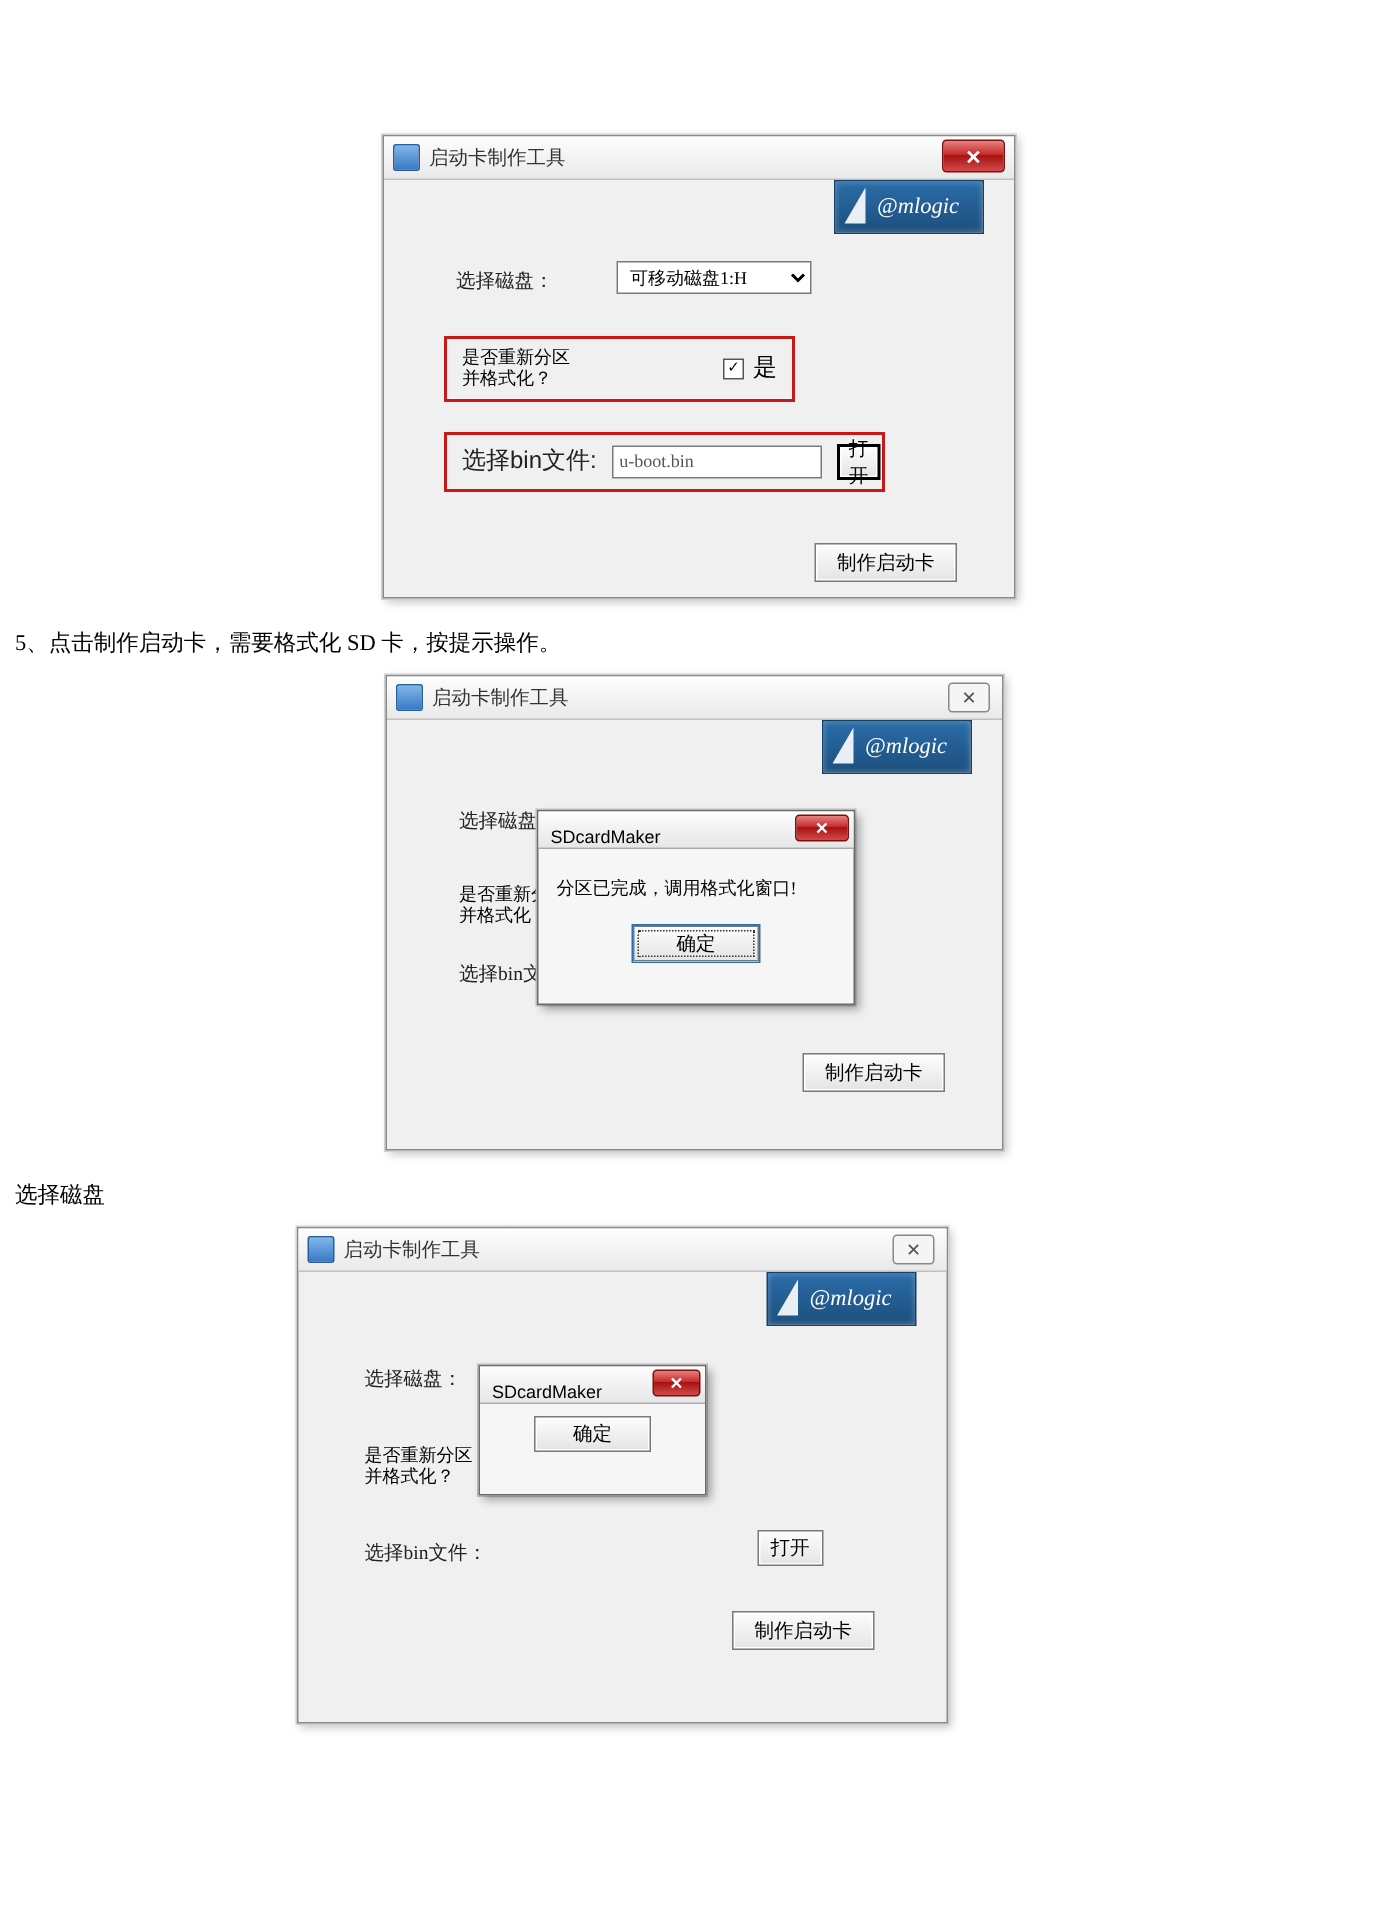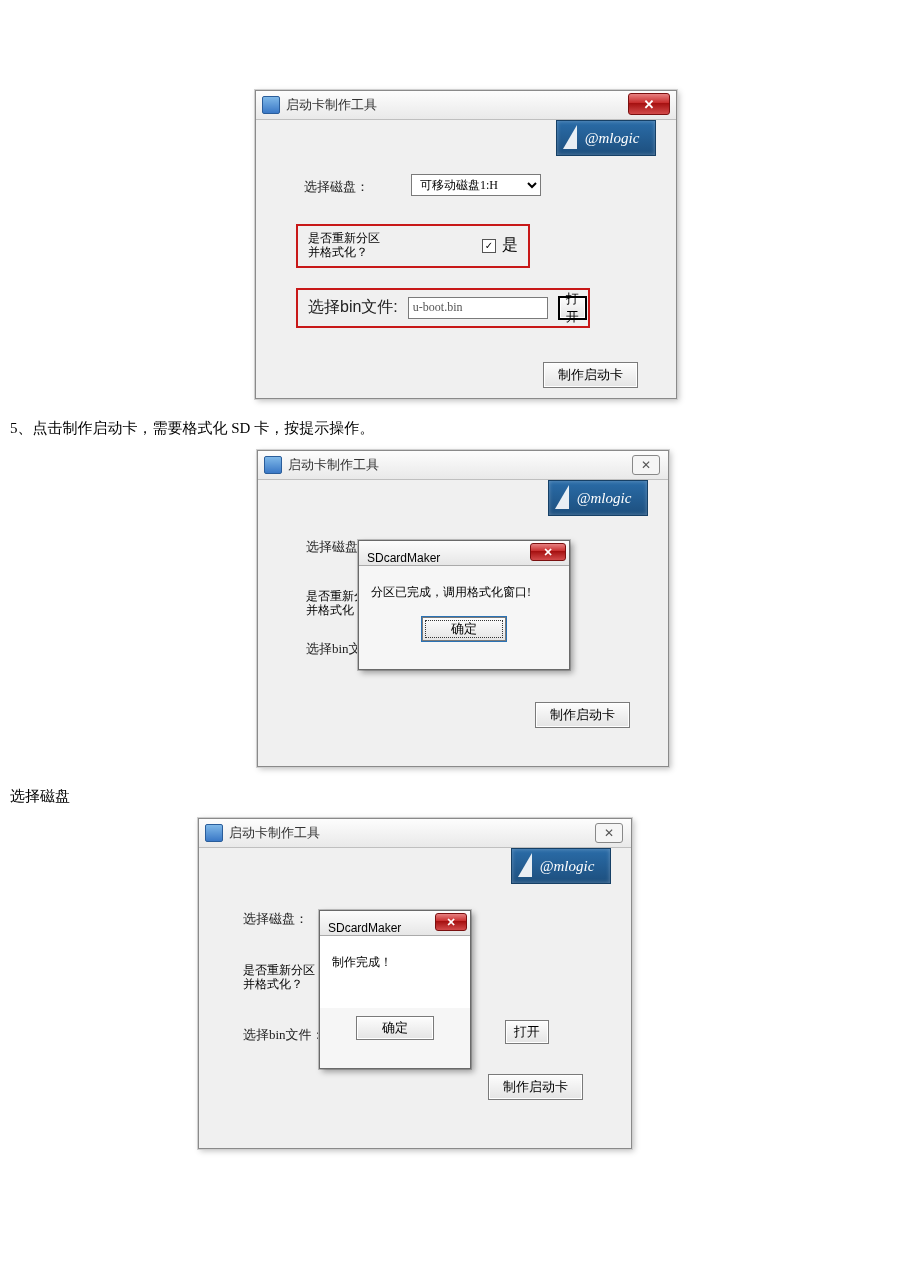--- a/index.html
+++ b/index.html
@@ -318,21 +318,20 @@
       <div class="form-row" style="margin-top:28px; margin-left:26px; gap:180px;">
         <span class="label">选择bin文件：</span>
         <span class="btn small">打开</span>
       </div>
 
       <div class="modal" style="left:120px; top:62px; width:150px;">
         <div class="m-title">
           <span>SDcardMaker</span>
           <span class="close-red" style="width:30px; height:16px; top:2px; right:3px; font-size:11px;">✕</span>
         </div>
-        <div class="m-body" style="background:#fff; height:46px;">制作完成！</div>
         <div class="m-actions">
           <span class="btn small" style="width:60px;">确定</span>
         </div>
       </div>
 
       <div class="right-actions" style="margin-top:30px; padding-right:30px;">
         <span class="btn">制作启动卡</span>
       </div>
     </div>
   </div>

